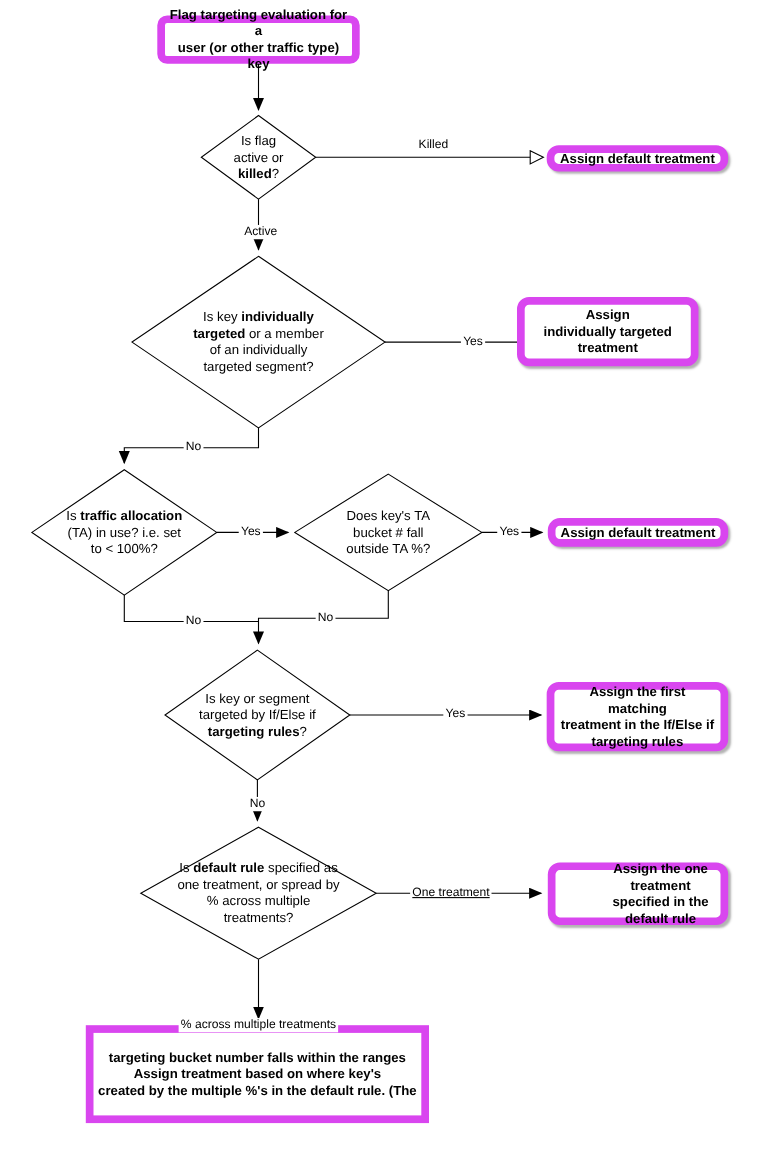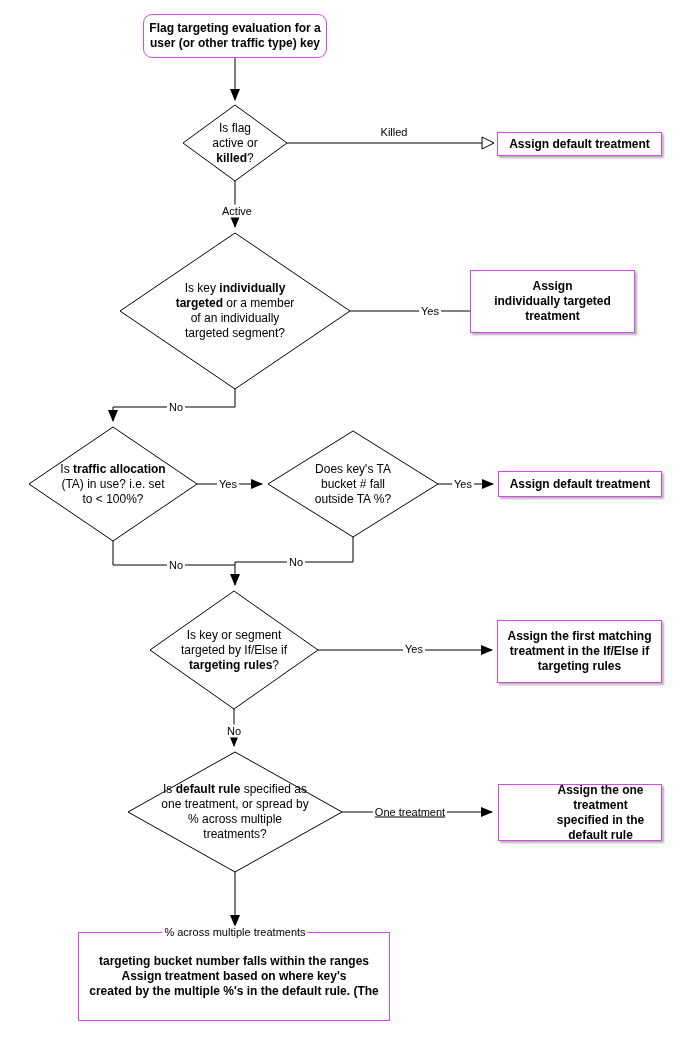--- a/index.html
+++ b/index.html
@@ -37,26 +37,26 @@
     background: #ffffff;
     padding: 0 2px;
     transform: translate(-50%, -50%);
     white-space: nowrap;
   }
   .box {
     display: flex;
     flex-direction: column;
     align-items: center;
     justify-content: center;
-    border: 1px solid #d946ef;
+    border: 7px solid #d946ef;
     background: #ffffff;
     font-weight: bold;
     padding: 2px 4px;
   }
-  .box.shadow { box-shadow: 2px 2px 2px 0 rgba(0,0,0,0.30); }
+  .box.shadow { box-shadow: 2px 2px 2px 0 rgba(0,0,0,0.30); border-radius: 11px; }
   .box.rounded { border-radius: 9px; }
   b { font-weight: bold; }
 </style>
 </head>
 <body>
 
 <div class="canvas">
 
   <svg class="wires" width="691" height="1045" viewBox="0 0 691 1045">
     <defs>

